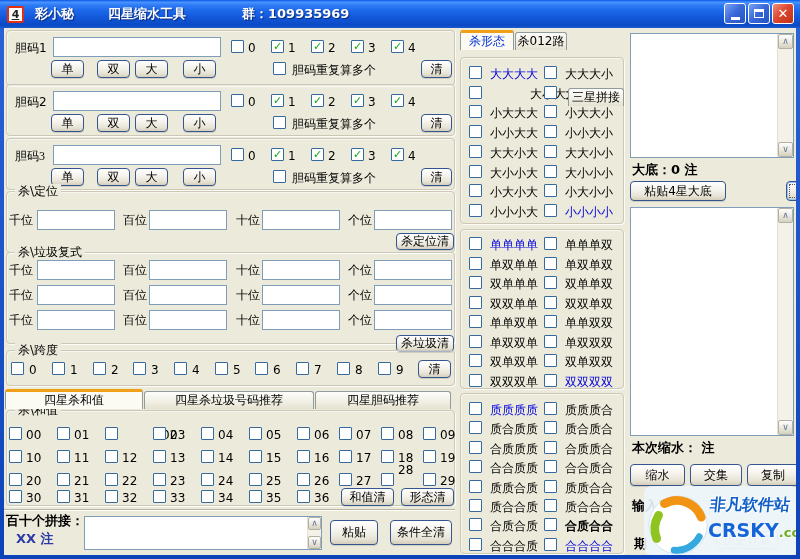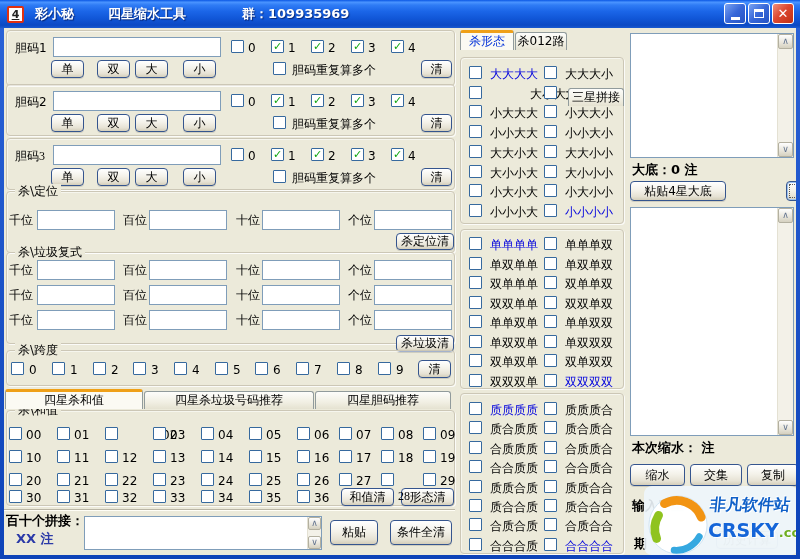--- a/index.html
+++ b/index.html
@@ -274,21 +274,21 @@
         <div class="lbl" style="left: 163px; top: 63px;">23</div>
         <div class="cb" style="left: 194px; top: 62px;"></div>
         <div class="lbl" style="left: 211px; top: 63px;">24</div>
         <div class="cb" style="left: 242px; top: 62px;"></div>
         <div class="lbl" style="left: 259px; top: 63px;">25</div>
         <div class="cb" style="left: 290px; top: 62px;"></div>
         <div class="lbl" style="left: 307px; top: 63px;">26</div>
         <div class="cb" style="left: 332px; top: 62px;"></div>
         <div class="lbl" style="left: 349px; top: 63px;">27</div>
         <div class="cb" style="left: 374px; top: 62px;"></div>
-        <div class="lbl" style="left: 391px; top: 78px; font-family: Liberation Serif, serif;">28</div>
+        <div class="lbl" style="left: 391px; top: 52px;">28</div>
         <div class="cb" style="left: 416px; top: 62px;"></div>
         <div class="lbl" style="left: 433px; top: 63px;">29</div>
         <div class="cb" style="left: 2px; top: 79px;"></div>
         <div class="lbl" style="left: 19px; top: 80px;">30</div>
         <div class="cb" style="left: 50px; top: 79px;"></div>
         <div class="lbl" style="left: 67px; top: 80px;">31</div>
         <div class="cb" style="left: 98px; top: 79px;"></div>
         <div class="lbl" style="left: 115px; top: 80px;">32</div>
         <div class="cb" style="left: 146px; top: 79px;"></div>
         <div class="lbl" style="left: 163px; top: 80px;">33</div>
@@ -412,21 +412,21 @@
           <div class="lbl" style="left: 29px; top: 87px;">质质合质</div>
           <div class="cb" style="left: 83px; top: 86px;"></div>
           <div class="lbl" style="left: 104px; top: 87px;">质质合合</div>
           <div class="cb" style="left: 8px; top: 105px;"></div>
           <div class="lbl" style="left: 29px; top: 106px;">质合合质</div>
           <div class="cb" style="left: 83px; top: 105px;"></div>
           <div class="lbl" style="left: 104px; top: 106px;">质合合合</div>
           <div class="cb" style="left: 8px; top: 124px;"></div>
           <div class="lbl" style="left: 29px; top: 125px;">合质合质</div>
           <div class="cb" style="left: 83px; top: 124px;"></div>
-          <div class="lbl" style="left: 104px; top: 125px;">合质合合</div>
+          <div class="lbl" style="left: 104px; top: 125px; font-weight: bold;">合质合合</div>
           <div class="cb" style="left: 8px; top: 144px;"></div>
           <div class="lbl" style="left: 29px; top: 145px;">合合合质</div>
           <div class="cb" style="left: 83px; top: 144px;"></div>
           <div class="lbl blue" style="left: 104px; top: 145px;">合合合合</div>
         </div>
       </div>
 
     <textarea class="ta" style="left: 626px; top: 5px; width: 164px; height: 125px;"></textarea>
     <div class="sb" style="left:773px;top:6px;height:123px;">
       <div class="up">∧</div>

